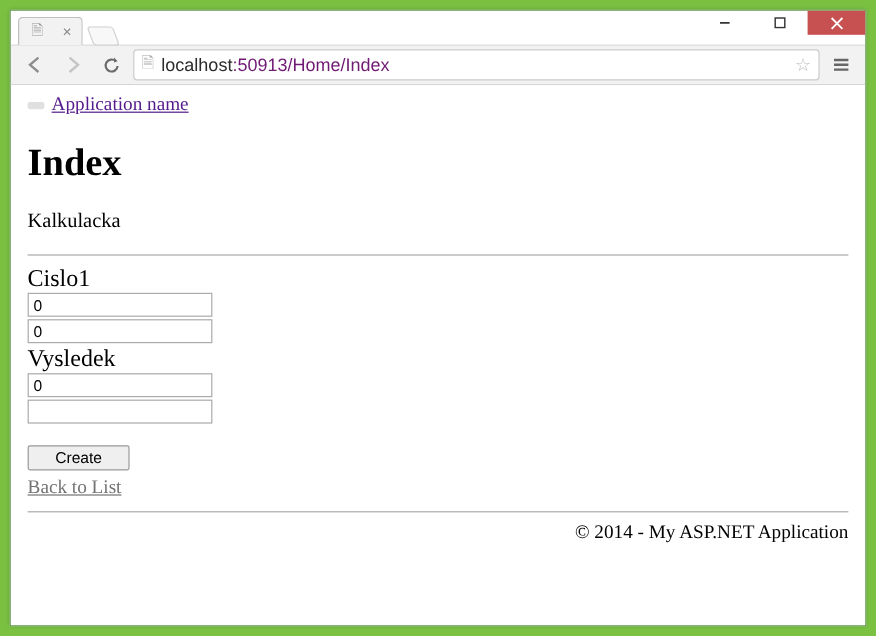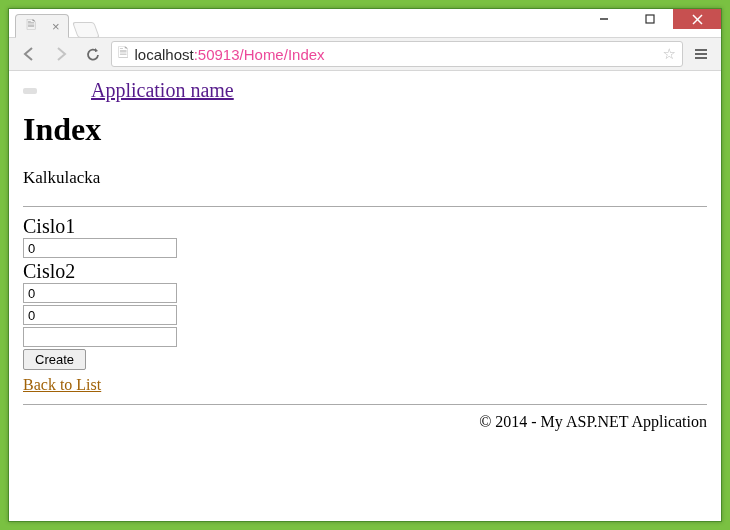--- a/index.html
+++ b/index.html
@@ -141,21 +141,21 @@
   }
   .omnibox .page-icon {
     color: #aaa;
     font-size: 13px;
     margin-right: 6px;
   }
   .omnibox .host {
     color: #2b2b2b;
   }
   .omnibox .path {
-    color: #ec4899;
+    color: #701a75;
   }
   .omnibox .star {
     margin-left: auto;
     color: #bbb;
     font-size: 15px;
   }
   .menu-btn {
     width: 28px; height: 26px;
     display: flex;
     align-items: center;
@@ -169,39 +169,38 @@
     background: #fff;
     padding: 8px 14px;
     font-family: "Times New Roman", Times, serif;
     color: #000;
     overflow: auto;
     font-size: 16px;
   }
   .app-link {
     color: #551a8b;
     text-decoration: underline;
-    font-size: 20px;
-    margin-left: 48px;
+    font-size: 16px;
   }
   .navrow {
     display: flex;
     align-items: center;
     gap: 6px;
   }
   .nav-dot {
     width: 14px;
     height: 6px;
     border-radius: 2px;
     background: #e0e0e0;
     display: inline-block;
   }
   h1.page-h1 {
     font-size: 32px;
     font-weight: bold;
-    margin: 9px 0 20px 0;
+    margin: 20px 0 20px 0;
     font-family: "Times New Roman", Times, serif;
   }
   h2.sub-h {
     font-size: 17px;
     font-weight: normal;
     margin: 0 0 18px 0;
   }
   hr.sep {
     border: none;
     border-top: 1px solid #aaa;
@@ -214,28 +213,28 @@
     font-size: 13px;
     width: 154px;
     height: 20px;
     padding: 1px 4px;
     border: 1px solid #aaa;
     background: #fff;
   }
   .btn-create {
     font-family: Arial, sans-serif;
     font-size: 13px;
-    padding: 2px 11px;
+    padding: 2px 22px;
     border: 1px solid #999;
     background: #efefef;
     border-radius: 2px;
-    margin-top: 0;
+    margin-top: 16px;
   }
   .back-link {
-    color: #a16207;
+    color: #737373;
     display: inline-block;
     margin-top: 4px;
   }
   .footer {
     margin-top: 8px;
     text-align: right;
   }
 </style>
 </head>
 <body>
@@ -313,25 +312,25 @@
     <h2 class="sub-h">Kalkulacka</h2>
 
     <hr class="sep">
 
     <div class="form-row">
       <div class="fld-label">Cislo1</div>
       <input type="number" class="num-input" value="0" style="">
     </div>
 
     <div class="form-row">
-      <div class="fld-label">Cislo2</div>
       <input type="number" class="num-input" value="0" style="">
     </div>
 
     <div class="form-row">
+      <div class="fld-label">Vysledek</div>
       <input type="text" class="txt-input" value="0" style="">
     </div>
 
     <div class="form-row">
       <input type="text" class="txt-input" value="" style="">
     </div>
 
     <div class="form-row">
       <button class="btn-create">Create</button>
     </div>

